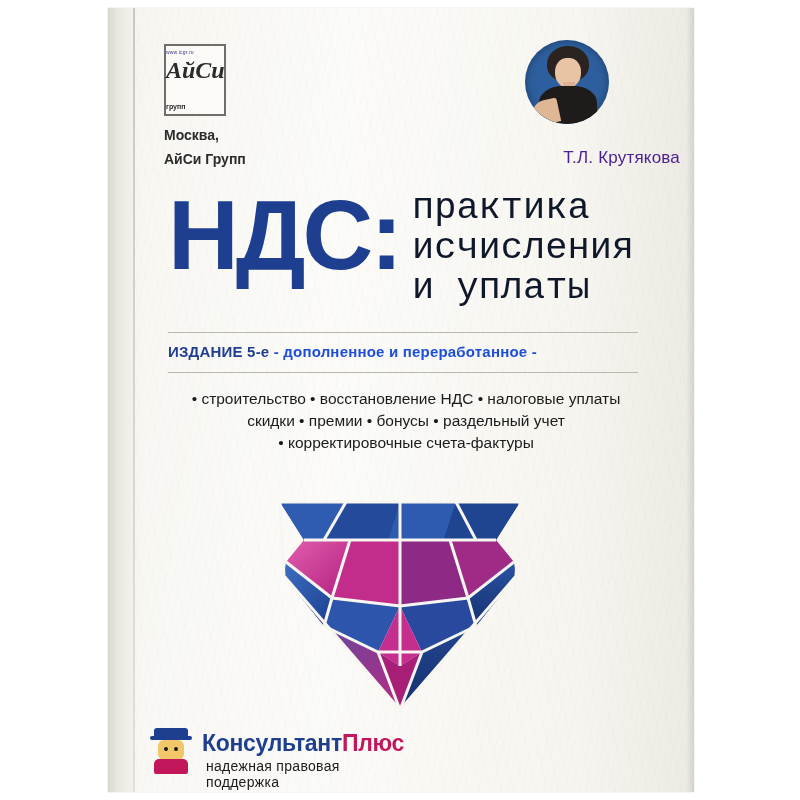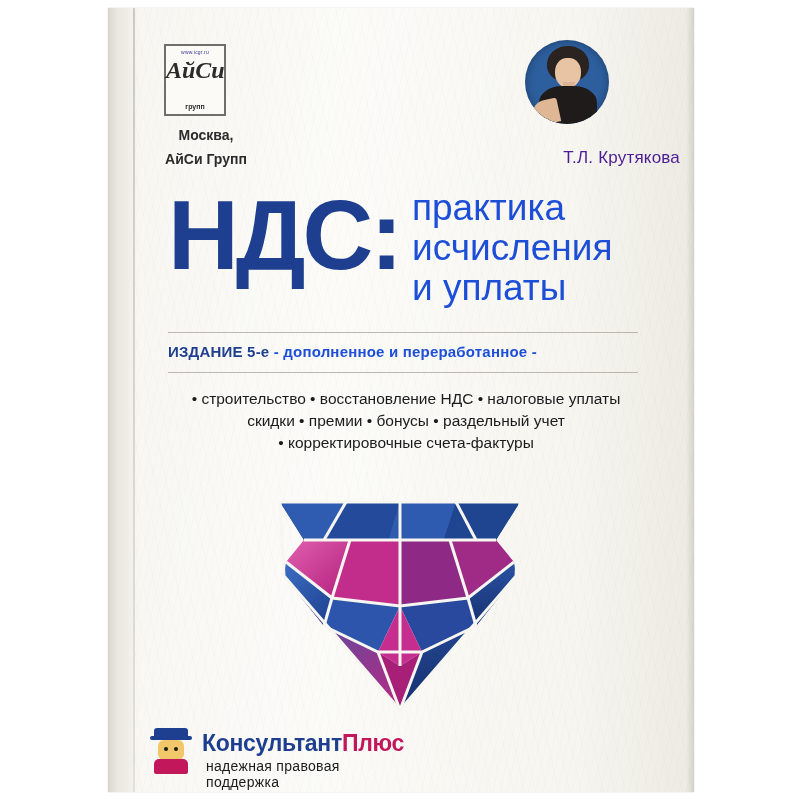--- a/index.html
+++ b/index.html
@@ -69,21 +69,21 @@
     height: 784px;
     background: linear-gradient(90deg, rgba(0,0,0,0.0), rgba(0,0,0,0.10));
   }
 
   
   .publisher-logo {
     position: absolute;
     left: 164px;
     top: 44px;
     width: 84px;
-    text-align: center;
+    text-align: left;
   }
   .logo-box {
     width: 62px;
     height: 72px;
     border: 2px solid #6f6e6a;
     box-sizing: border-box;
     position: relative;
     background: #fbfaf6;
   }
   .logo-url {
@@ -205,22 +205,23 @@
     letter-spacing: -3px;
     color: #1e3f8f;
   }
   .title-sub {
     position: absolute;
     left: 412px;
     top: 188px;
     width: 250px;
     font-size: 37px;
     line-height: 40px;
-    color: #1d4ed8;
+    color: #0f172a;
     font-weight: normal;
+    font-family: Liberation Mono, monospace;
   }
   .title-sub .ln { display: block; }
 
   
   .edition-rule-top {
     position: absolute;
     left: 168px;
     top: 332px;
     width: 470px;
     height: 1px;

